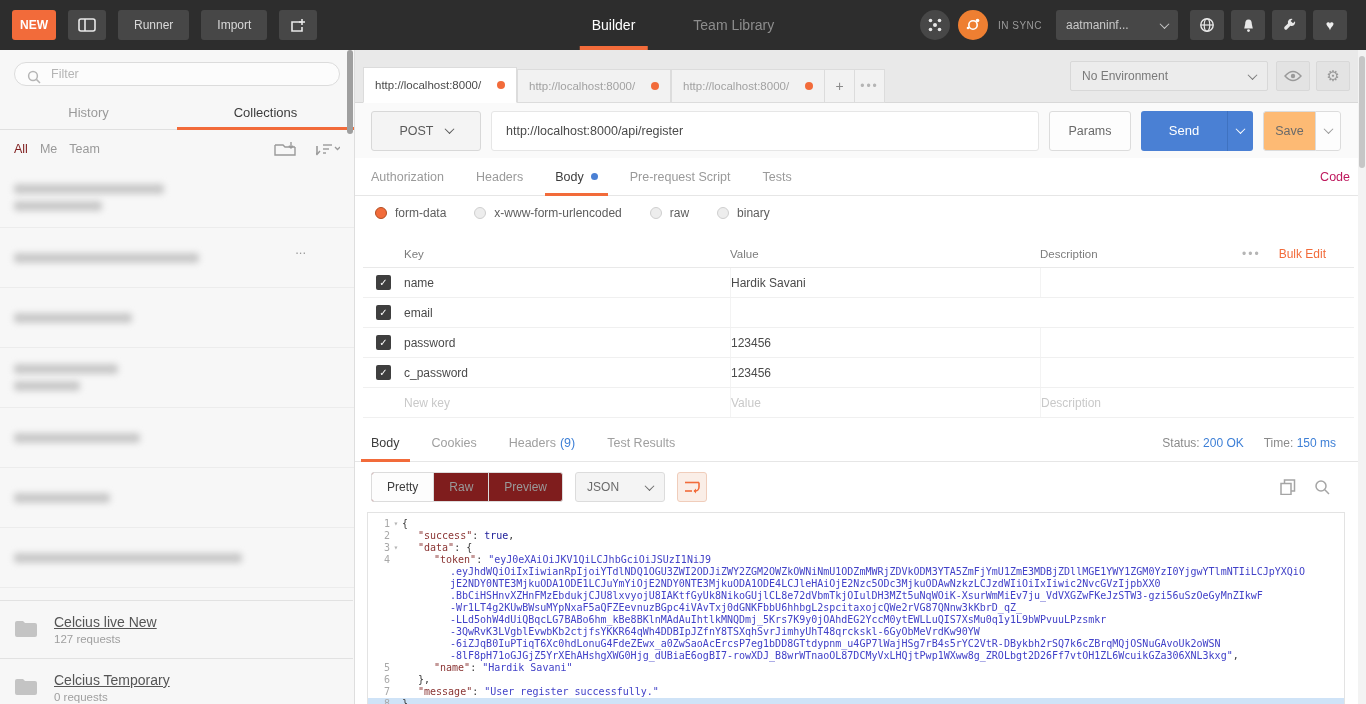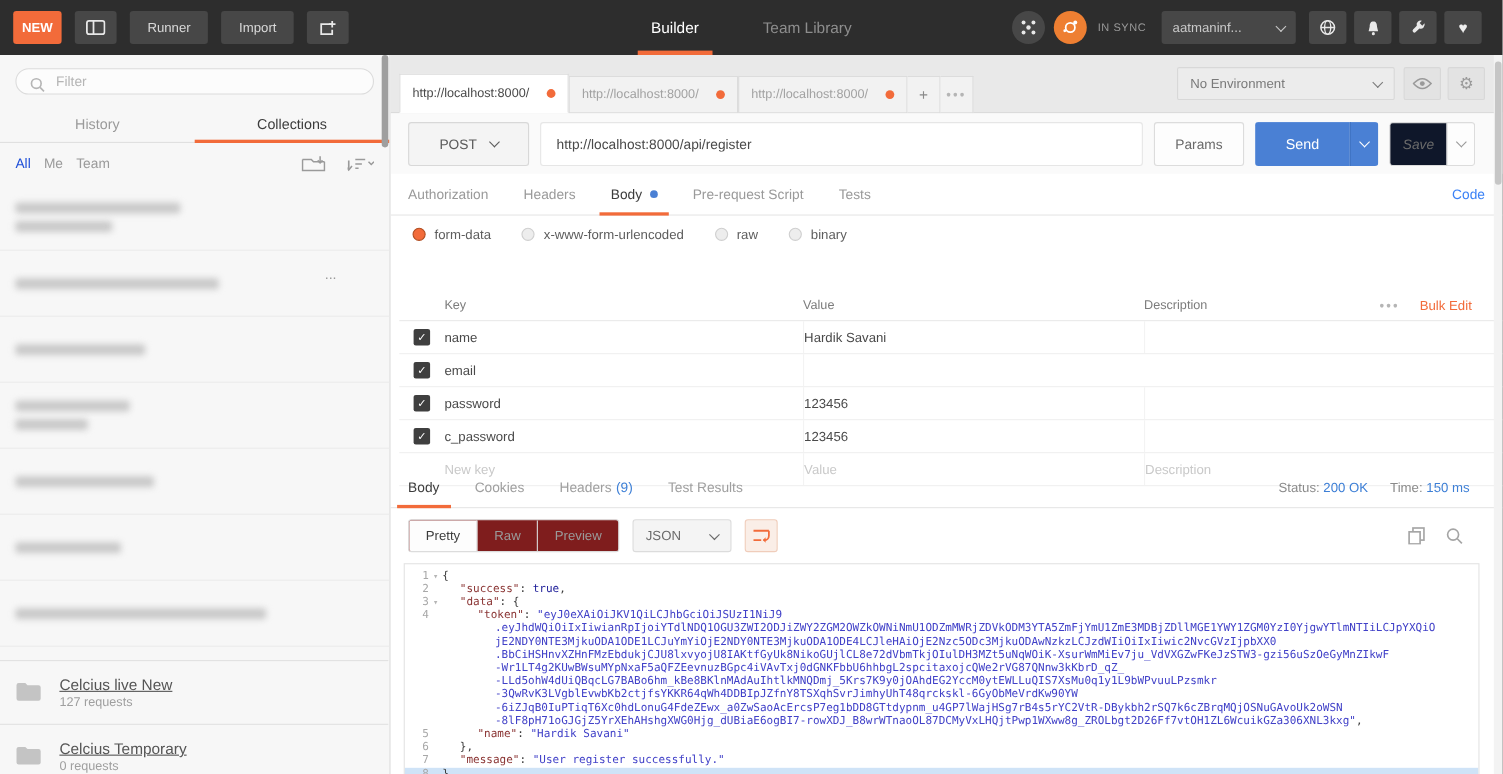--- a/index.html
+++ b/index.html
@@ -39,21 +39,21 @@
   .filter-input { width:100%; height:24px; border:1px solid #dcdcdc; border-radius:16px; background:#fcfcfc;
                   padding:0 12px 0 36px; font-size:12.5px; color:#555; }
   .filter-input::placeholder { color:#b5b5b5; }
   .search-ic { position:absolute; left:13px; top:8px; }
   .side-tabs { margin-top:10px; height:34px; display:flex; border-bottom:1px solid #e0e0e0; }
   .side-tab { width:50%; display:flex; align-items:center; justify-content:center; font-size:13px;
               color:#9a9a9a; position:relative; }
   .side-tab.active { color:#3c3c3c; }
   .side-tab.active::after { content:""; position:absolute; left:0; right:0; bottom:-1px; height:3px; background:#f26b3a; }
   .scope-row { height:38px; display:flex; align-items:center; padding:0 14px; font-size:12.5px; color:#9a9a9a; gap:12px; }
-  .scope.active { color:#1d4ed8; }
+  .scope.active { color:#7f1d1d; }
   .scope-icons { margin-left:auto; display:flex; align-items:center; gap:20px; color:#9a9a9a; }
   .blur-row { height:60px; border-bottom:1px solid #ececec; display:flex; flex-direction:column;
               justify-content:center; padding-left:14px; gap:7px; position:relative; }
   .blob { height:10px; background:#c9c9c9; border-radius:3px; filter:blur(3px); }
   .row-ellipsis { position:absolute; right:48px; top:14px; color:#9a9a9a; font-size:13px; }
   .side-footer { position:absolute; left:0; right:1px; bottom:-12px; background:#f7f7f7; }
   .side-collection { height:58px; border-top:1px solid #e2e2e2; display:flex; align-items:center;
                      padding:0 14px; gap:16px; }
   .coll-name { font-size:14px; color:#555; margin-bottom:3px;text-decoration:underline; }
   .coll-count { font-size:11.5px; color:#9f9f9f; }
@@ -83,40 +83,40 @@
   .method-select { width:110px; height:40px; background:#f4f4f4; border:1px solid #d8d8d8; border-radius:3px;
                    display:flex; align-items:center; justify-content:center; gap:12px; font-size:12.5px; color:#5a5a5a; }
   .url-input { flex:1; height:40px; background:#fff; border:1px solid #e6e6e6; border-radius:3px;
                padding:0 14px; font-size:12.5px; color:#4a4a4a; }
   .params-btn { width:82px; height:40px; background:#fdfdfd; border:1px solid #dcdcdc; border-radius:3px;
                 color:#6a6a6a; font-size:12.5px; }
   .split { display:flex; height:40px; border-radius:3px; overflow:hidden; }
   .send-main { width:86px; background:#4a80d4; color:#fff; font-size:13px; }
   .send-caret { width:26px; background:#4a80d4; color:#fff; display:flex; align-items:center; justify-content:center;
                 border-left:1px solid #3f72c0; }
-  .save-main { width:52px; background:#0f172a; border:1px solid #dcdcdc; border-right:none; color:#6a6a6a;
-               font-size:12.5px; border-radius:3px 0 0 3px;font-style:italic; }
+  .save-main { width:52px; background:#fdba74; border:1px solid #dcdcdc; border-right:none; color:#6a6a6a;
+               font-size:12.5px; border-radius:3px 0 0 3px; }
   .save-caret { width:26px; background:#fdfdfd; border:1px solid #dcdcdc; color:#9a9a9a; display:flex;
                 align-items:center; justify-content:center; border-radius:0 3px 3px 0; }
 
   .req-tabs { position:absolute; top:108px; left:0; right:0; height:38px; border-bottom:1px solid #e6e6e6;
               display:flex; align-items:center; padding:0 16px; gap:32px; font-size:12.5px; color:#9a9a9a; }
   .req-tab { height:100%; display:flex; align-items:center; gap:7px; position:relative; }
   .req-tab.active { color:#3c3c3c; }
   .req-tab.active::after { content:""; position:absolute; left:-10px; right:-10px; bottom:-1px; height:3px; background:#f26b3a; }
   .bodydot { width:7px; height:7px; border-radius:50%; background:#4a80d4; }
-  .code-link { margin-left:auto; color:#3b82f6; font-size:12.5px; }
+  .code-link { margin-left:auto; color:#be185d; font-size:12.5px; }
 
   .body-type-row { position:absolute; top:146px; left:0; right:0; height:34px; display:flex; align-items:center;
                    padding:0 20px; gap:28px; font-size:12px; color:#5d5d5d; }
   .radio-opt { display:flex; align-items:center; gap:8px; }
   .radio { width:12px; height:12px; border-radius:50%; background:#ededed; border:1px solid #cfcfcf; }
   .radio.sel { background:#f26b3a; border:1px solid #b14e22; }
 
-  .kv-table { position:absolute; top:190px; left:8px; right:0; font-size:12px;margin-top:24px; }
+  .kv-table { position:absolute; top:190px; left:8px; right:12px; font-size:12px; }
   .kv-header { height:28px; display:flex; align-items:center; border-bottom:1px solid #e9e9e9;
                font-size:11.5px; color:#7c7c7c; }
   .col-check { width:41px; display:flex; }
   .col-key { width:326px; }
   .col-value { width:310px; }
   .col-desc { flex:1; }
   .kv-row .col-value, .kv-row .col-desc { border-left:1px solid #f3f3f3; height:100%; display:flex; align-items:center; }
   .col-end { width:140px; display:flex; align-items:center; justify-content:flex-end; gap:18px; padding-right:28px; }
   .kv-row { height:30px; display:flex; align-items:center; border-bottom:1px solid #f0f0f0; color:#4a4a4a; }
   .cb { width:15px; height:15px; background:#3f3f3f; border-radius:2px; color:#fff; font-size:10px;

